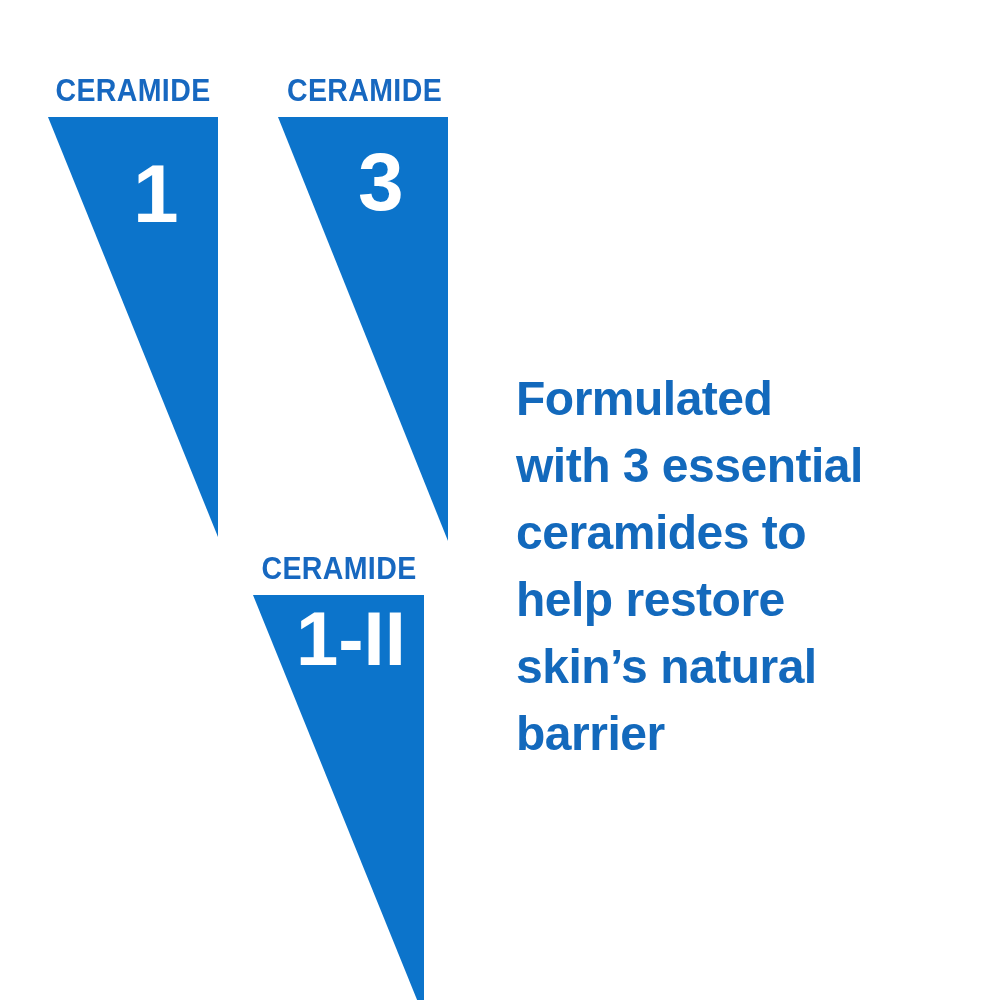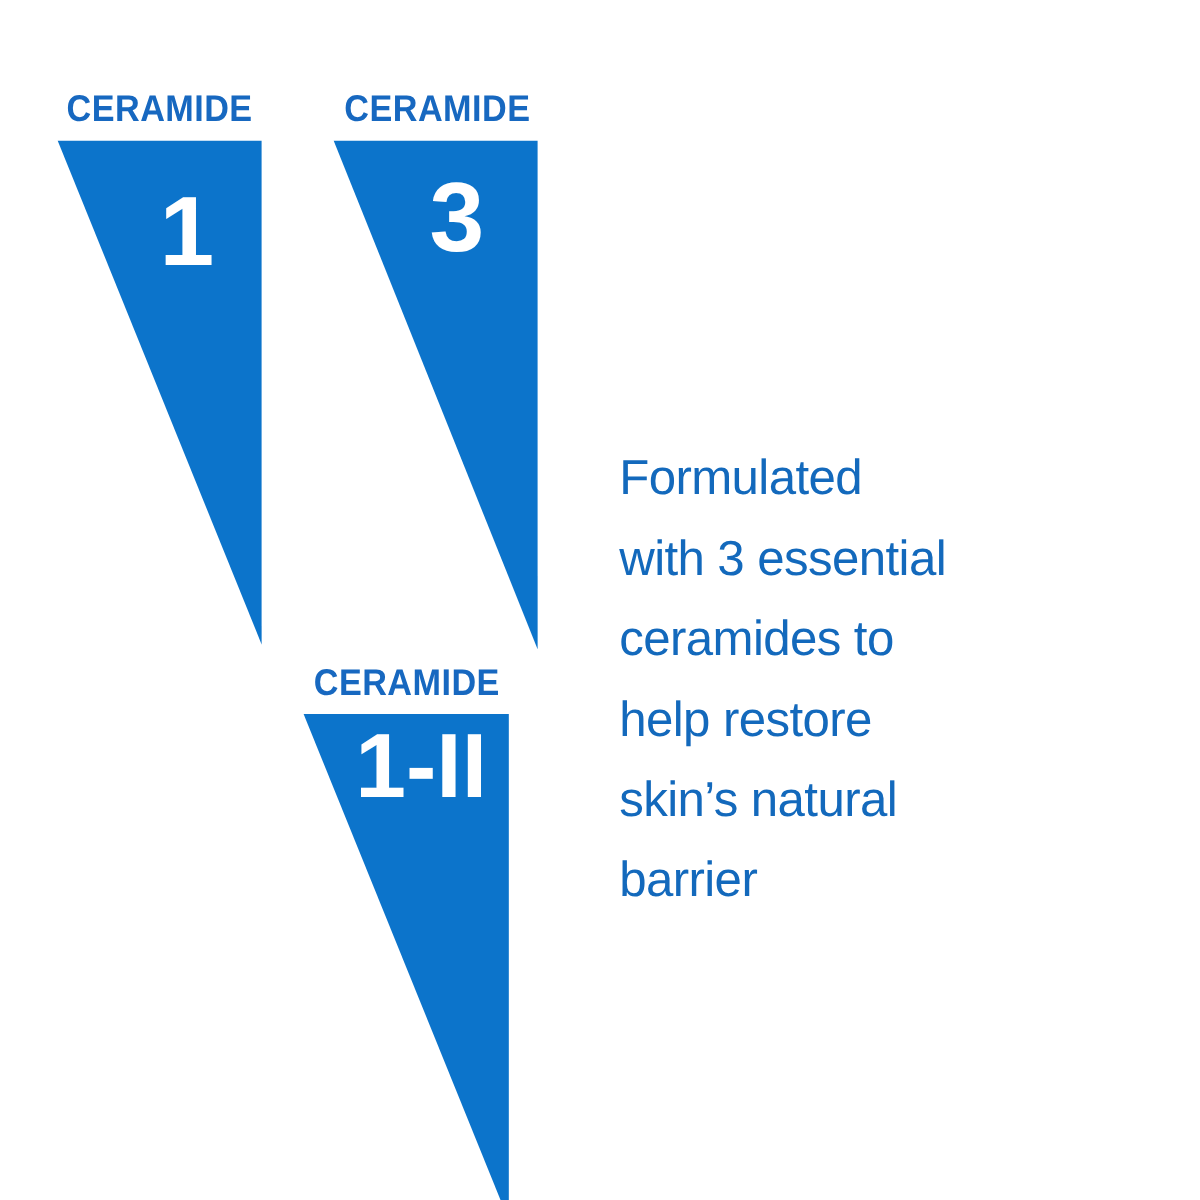--- a/index.html
+++ b/index.html
@@ -87,22 +87,22 @@
   #group-3 .flag-number { left: 60px; top: 50px; }
 
   
   #body-copy {
     position: absolute;
     left: 516px;
     top: 330px;
     width: 450px;
     color: #1369BC;
     font-family: "Liberation Sans", sans-serif;
-    font-weight: 400;
-    font-size: 41px;
+    font-weight: 700;
+    font-size: 48px;
     line-height: 67px;
     letter-spacing: -0.5px;
     white-space: pre-line;
     user-select: none;
   }
 </style>
 </head>
 <body>
 
 <div id="stage">

